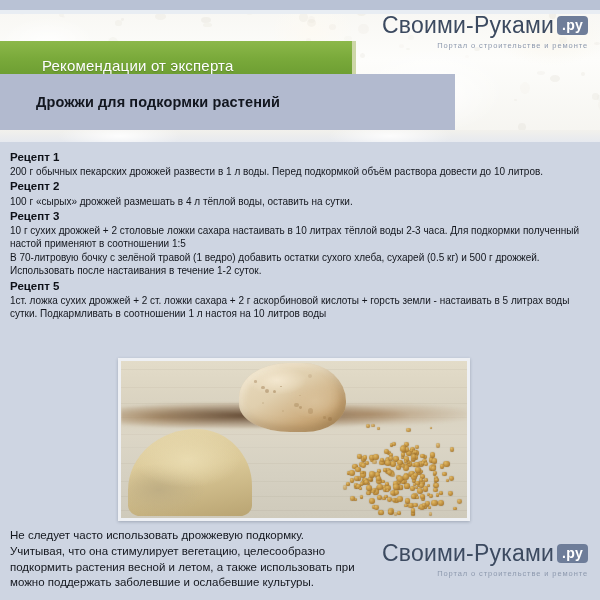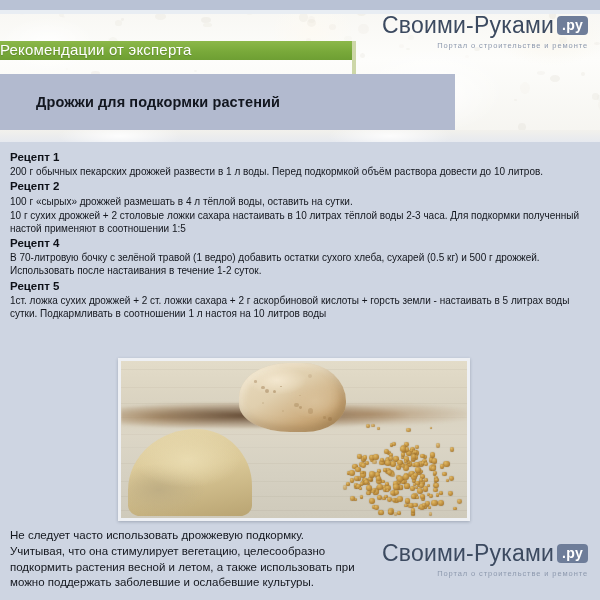--- a/index.html
+++ b/index.html
@@ -101,25 +101,26 @@
     letter-spacing: 0.9px;
     white-space: nowrap;
   }
 
   
   .green-bar {
     position: absolute;
     left: 0;
     top: 41px;
     width: 355px;
-    height: 19px;
+    height: 33px;
     background: linear-gradient(180deg, #8cb84a 0%, #79a93a 55%, #6e9f33 100%);
     display: flex;
-    align-items: flex-start;
+    align-items: flex-end;
     box-sizing: border-box;
+    padding-left: 42px;
   }
   .green-bar-label {
     color: #ffffff;
     font-size: 15px;
     font-weight: 400;
     letter-spacing: 0.2px;
     text-shadow: 0 1px 1px rgba(0,0,0,0.18);
     white-space: nowrap;
   }
   .green-bar-edge {
@@ -422,22 +423,22 @@
 
   <div class="band-gap"></div>
 
   <div class="content">
 
     <div class="recipes">
       <p class="recipe-heading">Рецепт 1</p>
       <p class="recipe-body">200 г обычных пекарских дрожжей развести в 1 л воды. Перед подкормкой объём раствора довести до 10 литров.</p>
       <p class="recipe-heading">Рецепт 2</p>
       <p class="recipe-body">100 г «сырых» дрожжей размешать в 4 л тёплой воды, оставить на сутки.</p>
+      <p class="recipe-heading">Рецепт 3</p>
       <p class="recipe-body">10 г сухих дрожжей + 2 столовые ложки сахара настаивать в 10 литрах тёплой воды 2-3 часа. Для подкормки полученный настой применяют в соотношении 1:5</p>
-      <p class="recipe-heading">Рецепт 4</p>
       <p class="recipe-body">В 70-литровую бочку с зелёной травой (1 ведро) добавить остатки сухого хлеба, сухарей (0.5 кг) и 500 г дрожжей. Использовать после настаивания в течение 1-2 суток.</p>
       <p class="recipe-heading">Рецепт 5</p>
       <p class="recipe-body">1ст. ложка сухих дрожжей + 2 ст. ложки сахара + 2 г аскорбиновой кислоты + горсть земли  - настаивать в 5 литрах воды сутки. Подкармливать в соотношении 1 л настоя на 10 литров воды</p>
     </div>
 
     <div class="photo-frame">
       <div class="photo" id="photo">
           <div class="photo-grain" style="top: 94.7854%; opacity: 0.5;"></div>
           <div class="photo-grain" style="top: 85.9408%; opacity: 0.46;"></div>
           <div class="photo-grain" style="top: 76.7082%; opacity: 0.39;"></div>

